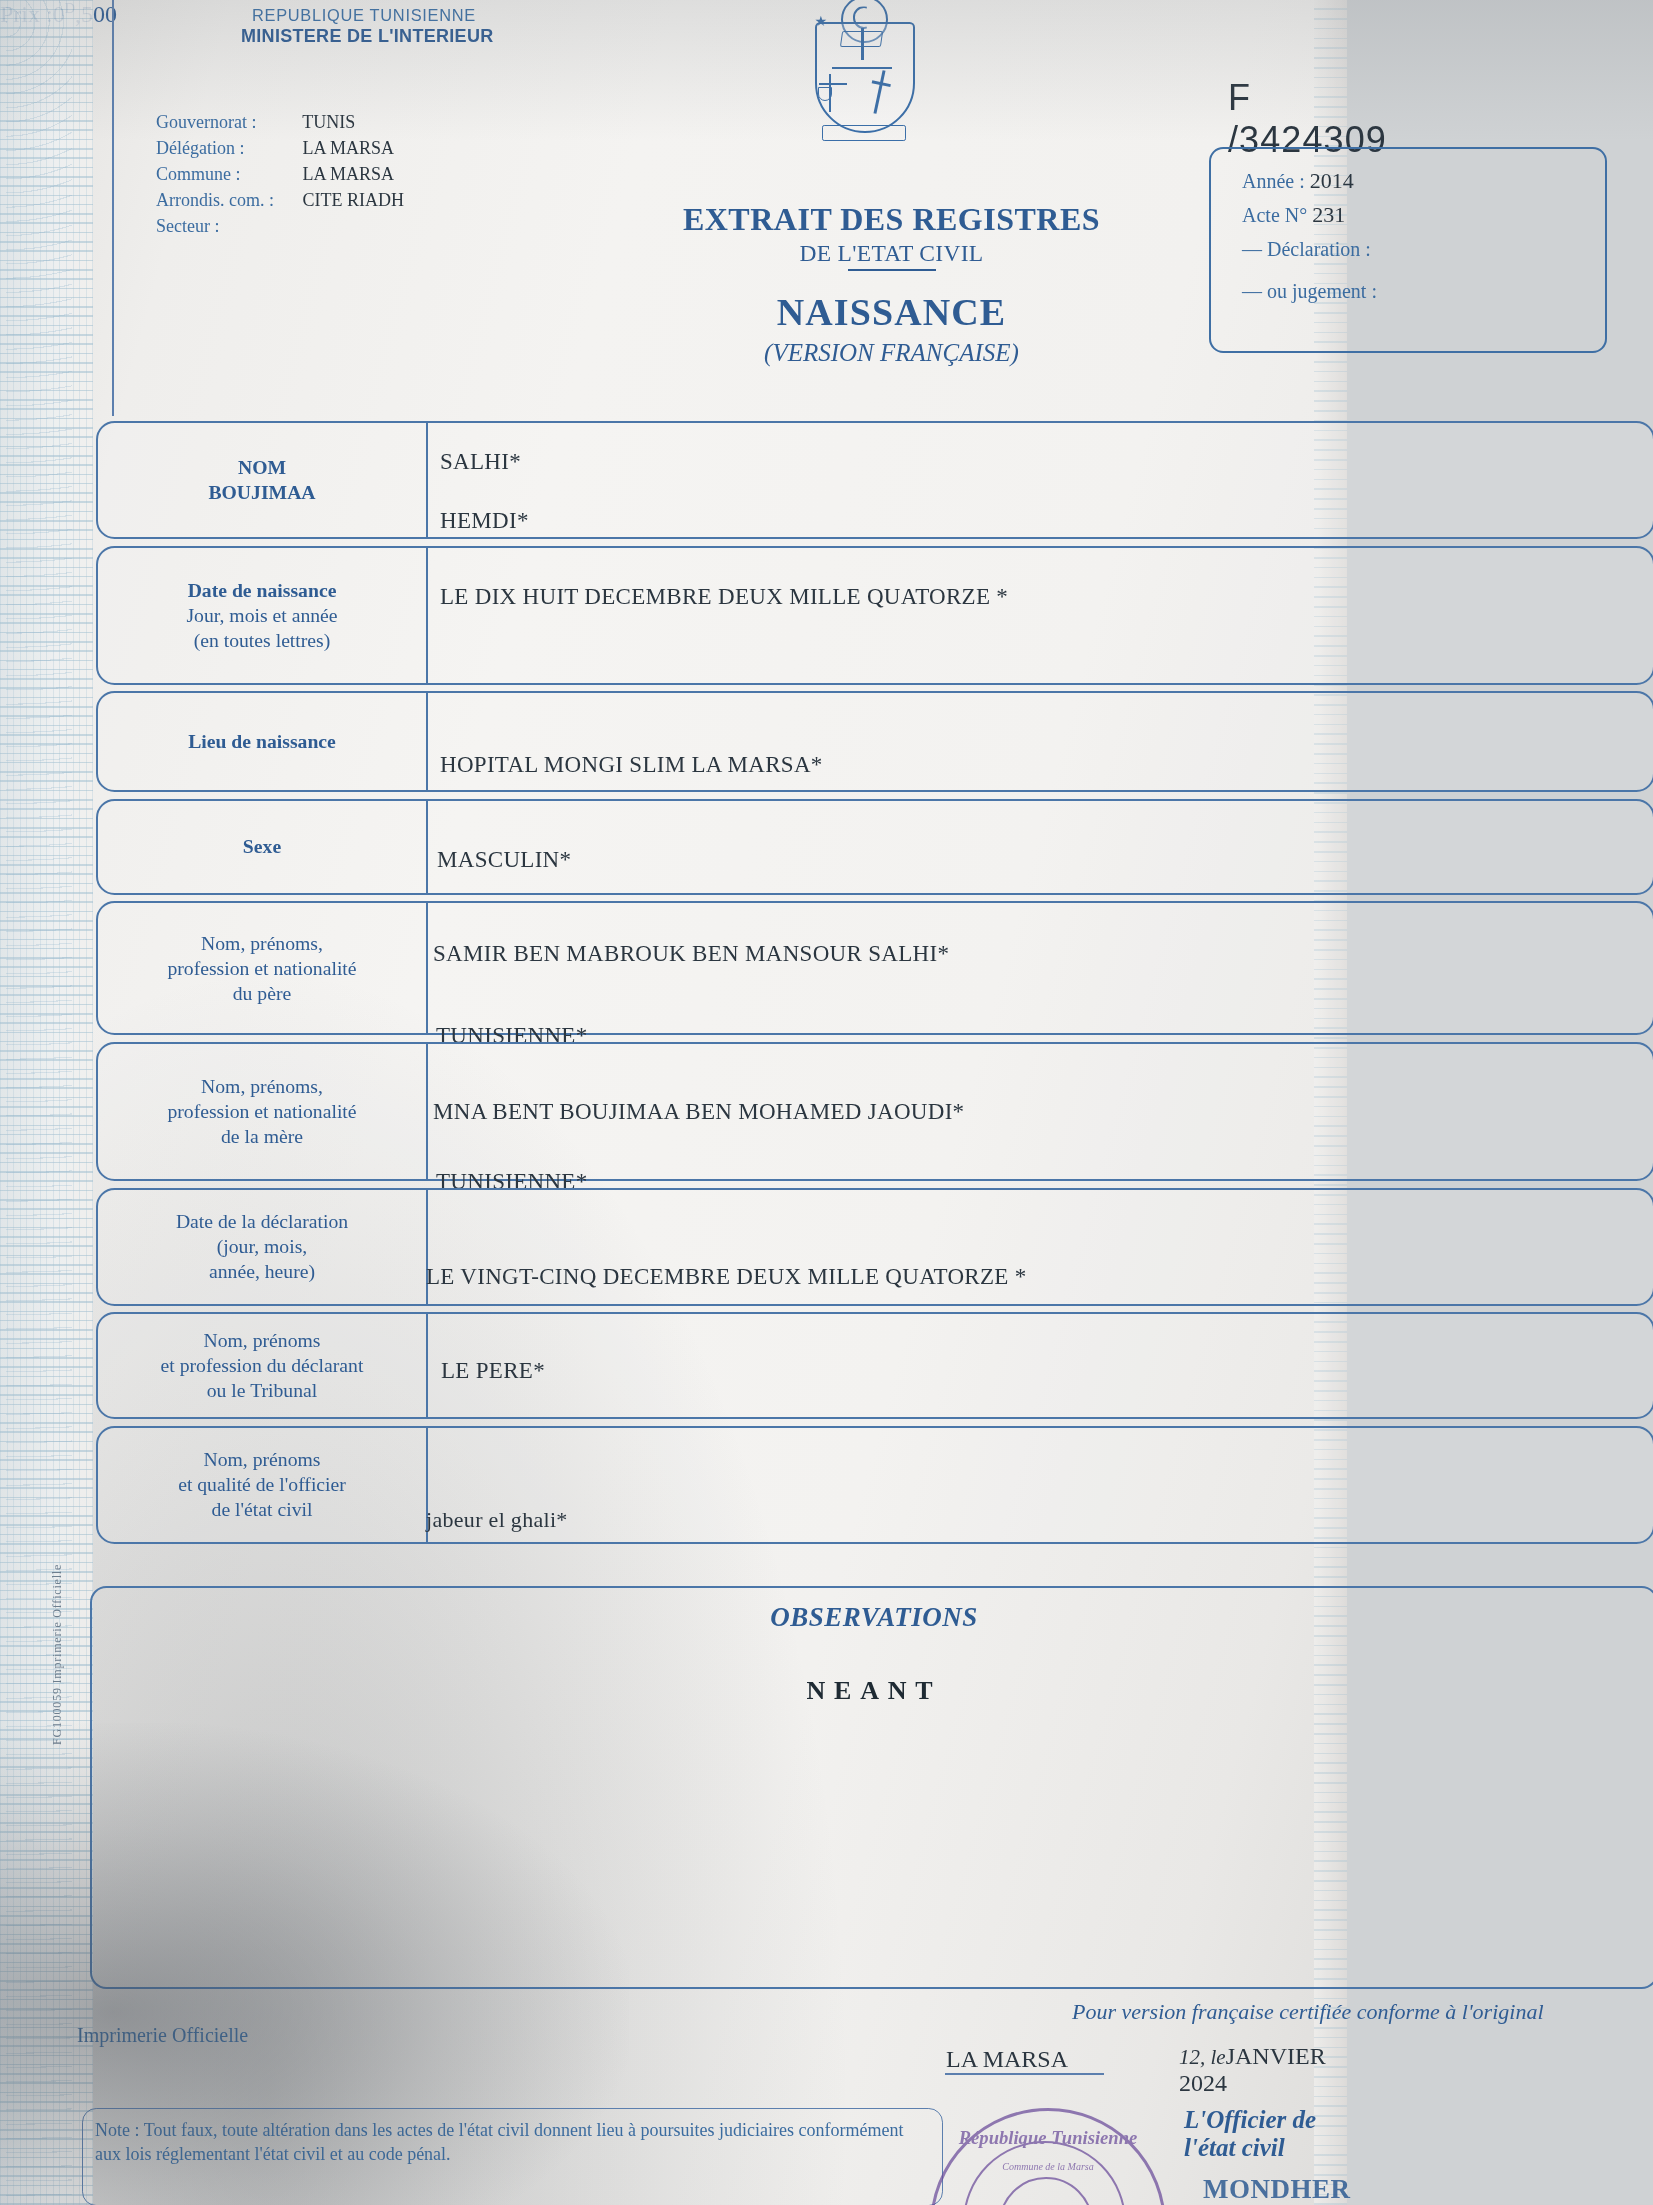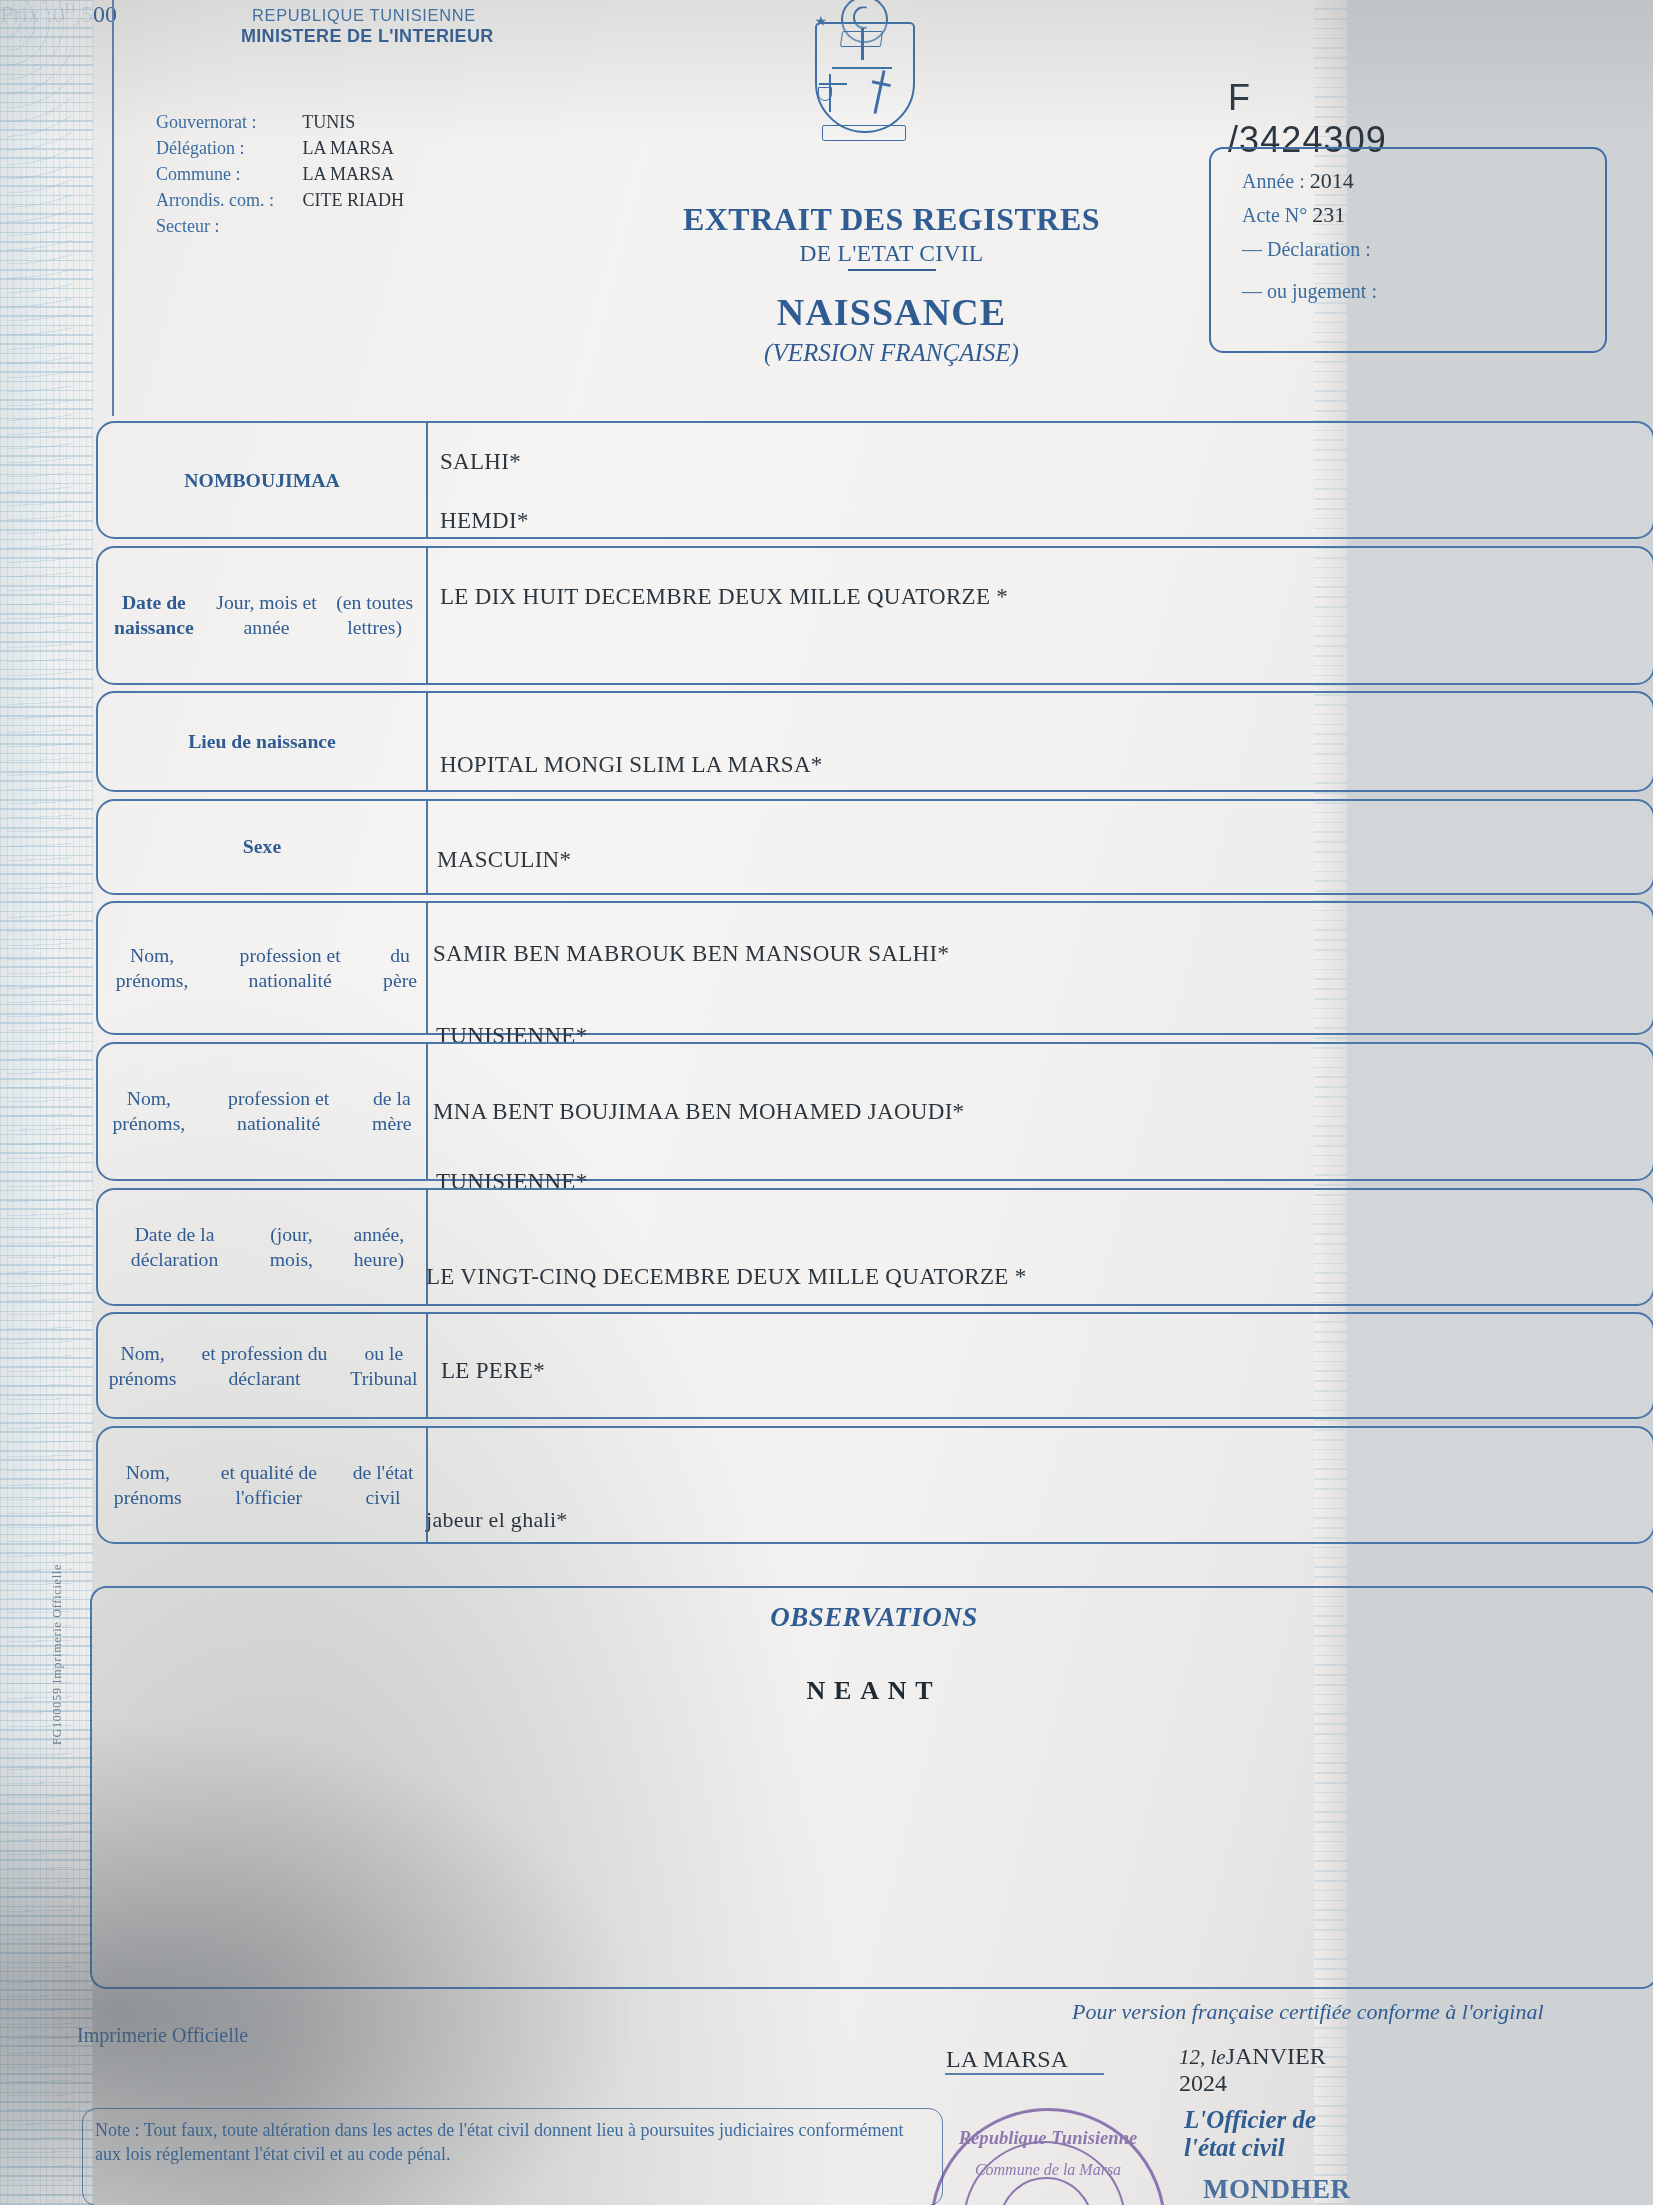--- a/index.html
+++ b/index.html
@@ -176,21 +176,21 @@
     border-radius:18.6px;
     background: rgba(255,255,255,0.10);
     margin-bottom:6.6px;
     box-sizing:border-box;
   }
   .row .divider{
     position:absolute; top:0; bottom:0; left:328px; width:2.2px; background:#4b76a8;
   }
   .row .lbl{
     position:absolute; left:0; width:328px; top:0; bottom:0;
-    display:flex; flex-direction:row; align-items:center; justify-content:center;
+    display:flex; flex-direction:column; align-items:center; justify-content:center;
     text-align:center; color:#2f5c93; font-size:19.7px; line-height:25px;
   }
   .row .lbl b{ font-weight:bold; }
   .val-txt{
     position:absolute;
     font-family:"Liberation Serif", serif;
     color:#2b3640; font-size:23px; letter-spacing:0.3px;
     white-space:nowrap;
   }
 
@@ -266,21 +266,21 @@
   #stamp .core{
     position:absolute; left:66px; top:66px; width:90px; height:90px;
     border:2.2px solid #6a4b9a; border-radius:50%;
   }
   #stamp .txt-top{
     position:absolute; left:0; top:16.4px; width:100%; text-align:center;
     font-weight:bold; font-size:18.6px; color:#6a4b9a; font-style:italic;
   }
   #stamp .txt-mid{
     position:absolute; left:0; top:50px; width:100%; text-align:center;
-    font-size:16px; color:#6a4b9a; font-style:italic;
+    font-size:10px; color:#6a4b9a; font-style:italic;
   }
 
   
   #vcode{
     position:absolute; left:50px; top:1745px;
     transform: rotate(-90deg); transform-origin: left top;
     font-size:12px; color:#6d7e8e; letter-spacing:0.8px;
     white-space:nowrap;
   }
 

